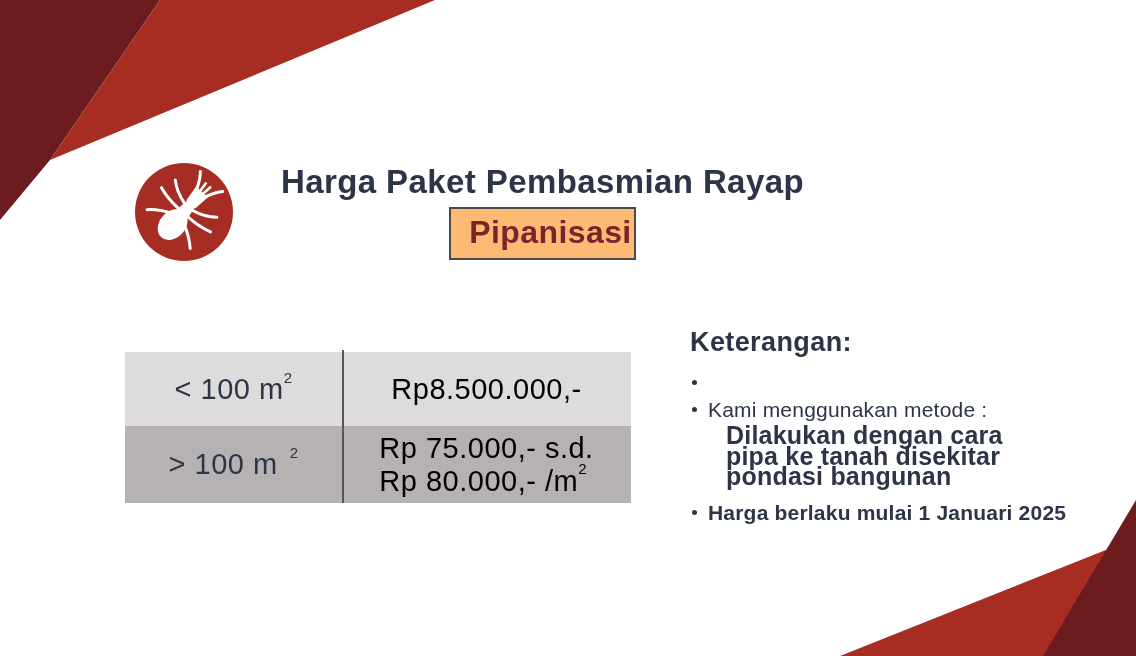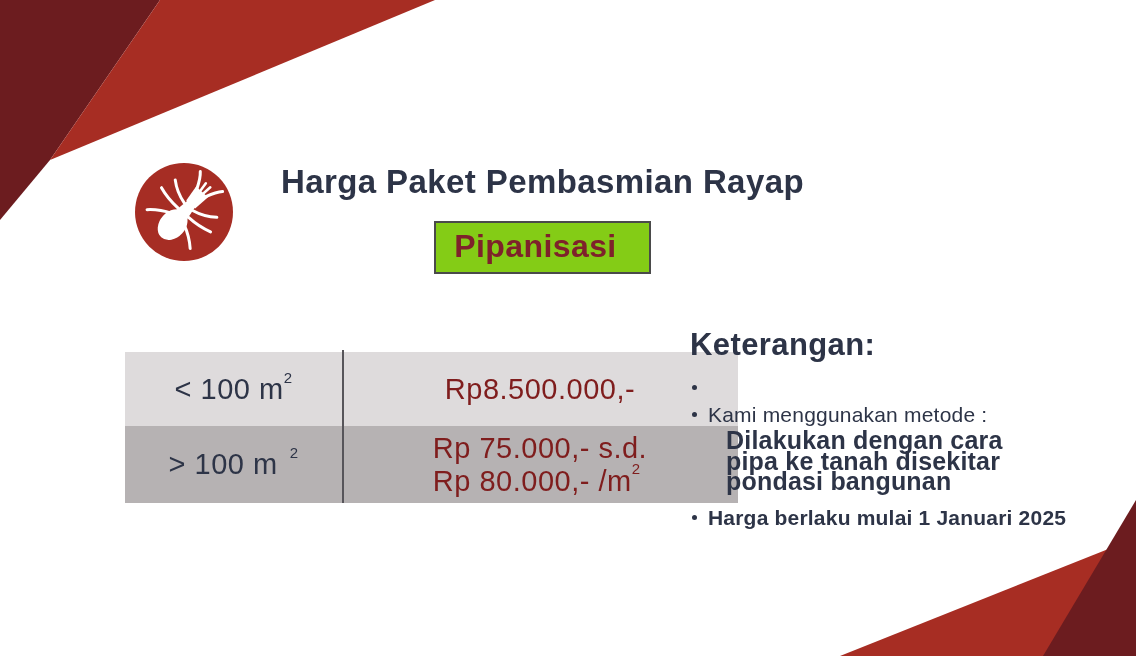--- a/index.html
+++ b/index.html
@@ -19,51 +19,51 @@
     width:98px;height:98px;border-radius:50%;
     background:#A62D24;flex:0 0 auto;
     display:flex;align-items:center;justify-content:center;
   }
   .header-text{margin-left:48px;padding-top:2px;text-align:center;}
   .page-title{
     font-size:33px;font-weight:700;letter-spacing:0.4px;
     color:#2D3447;line-height:1.05;white-space:nowrap;
   }
   .badge-box{
-    display:inline-block;margin-top:21px;
-    border:2px solid #4A4A4A;background:#84cc16;
-    padding:5px 32px 7px 18px;
+    display:inline-block;margin-top:7px;
+    border:2px solid #4A4A4A;background:#fdba74;
+    padding:5px 2px 7px 18px;
   }
   .badge-text{font-size:32px;font-weight:700;letter-spacing:0.4px;color:#7E222B;}
 
   
-  .price-table{position:absolute;left:125px;top:352px;width:613px;}
+  .price-table{position:absolute;left:125px;top:352px;width:506px;}
   .pt-row{display:flex;align-items:center;}
   .pt-row.light{background:#DEDBDC;height:74px;}
   .pt-row.dark{background:#B6B2B3;height:77px;}
   .pt-area{
     width:217px;flex:0 0 auto;text-align:center;
     font-size:29px;color:#2D3447;letter-spacing:0.5px;
   }
   .pt-price{
     flex:1 1 auto;display:flex;flex-direction:column;
     align-items:center;justify-content:center;
-    font-size:29px;color:#7f1d1d;letter-spacing:0.5px;line-height:1.12;
+    font-size:29px;color:#000000;letter-spacing:0.5px;line-height:1.12;
   }
   .pt-price .lines{text-align:left;}
   .pt-divider{
     position:absolute;left:217px;top:-2px;bottom:0;width:2px;
     background:#57555A;
   }
   sup.area-sup,sup.price-sup{font-size:15px;vertical-align:top;position:relative;top:-4px;}
   sup.sup-gap{margin-left:12px;}
 
   
   .notes{position:absolute;left:690px;top:327px;width:440px;}
-  .notes-heading{font-size:31px;font-weight:700;letter-spacing:0.4px;color:#2D3447;}
+  .notes-heading{font-size:27px;font-weight:700;letter-spacing:0.4px;color:#2D3447;}
   .note-item{display:flex;margin-top:13px;font-size:21px;letter-spacing:0.2px;}
   .note-item .dot{
     width:5px;height:5px;border-radius:50%;background:#2D3447;
     flex:0 0 auto;margin:9px 11px 0 2px;
   }
   .note-text{line-height:1.15;}
   .note-item.bold .note-text{font-weight:700;}
   .note-sub{
     margin:4px 0 0 18px;
     font-size:25px;font-weight:700;line-height:1.0;letter-spacing:0.2px;

